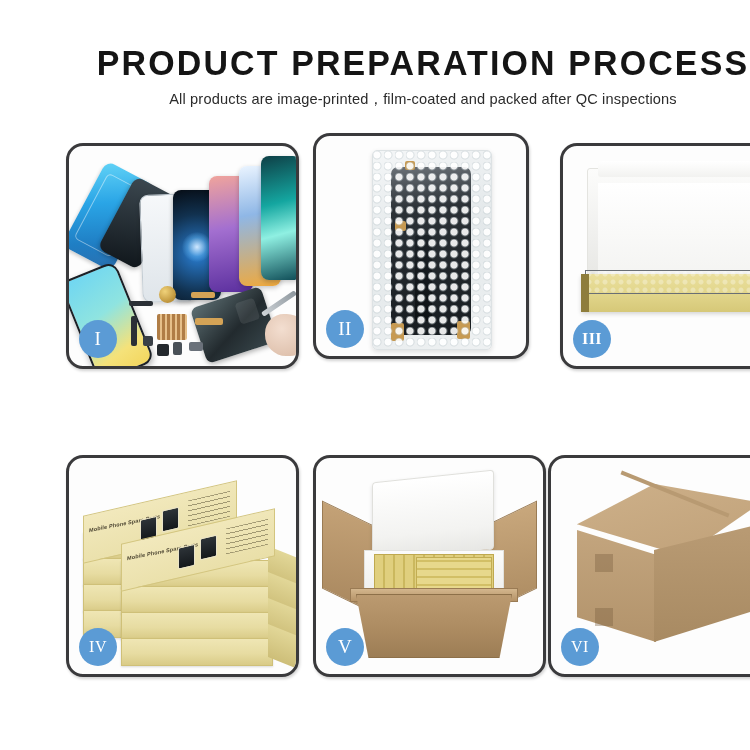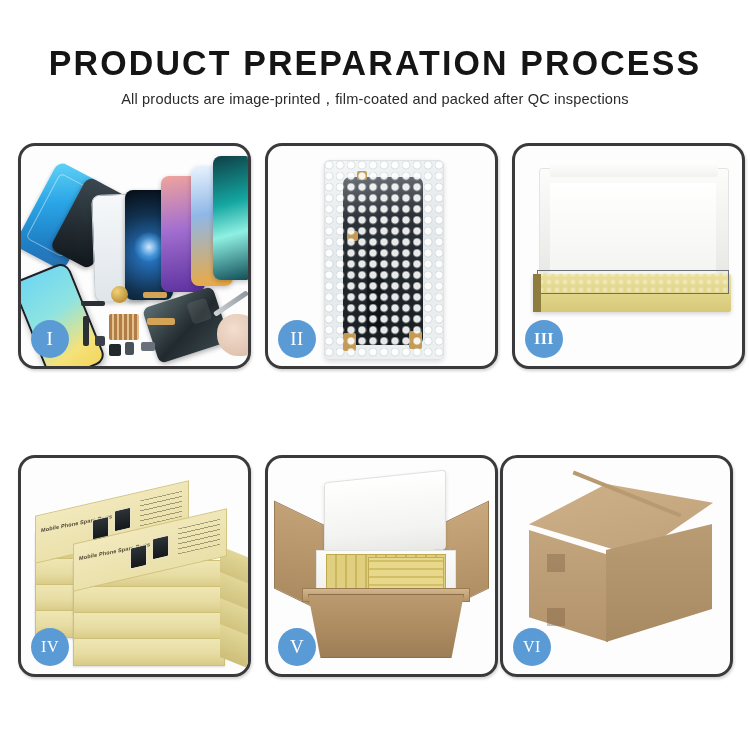--- a/index.html
+++ b/index.html
@@ -3,21 +3,21 @@
 <meta charset="utf-8">
 <style>
   html,body{margin:0;padding:0;}
   body{
     width:750px;height:750px;
     background:#ffffff;
     font-family:"Liberation Sans", sans-serif;
     overflow:hidden;
     position:relative;
   }
-  .page{position:absolute;inset:0;}
+  .page{position:absolute;inset:0;margin-left:48px;}
 
   
   .header{position:absolute;left:0;top:0;width:750px;text-align:center;}
   .title{
     margin:0;
     position:absolute;left:0;top:43px;width:750px;
     font-size:35px;line-height:40px;
     font-weight:700;
     letter-spacing:2.2px;
     color:#151515;
@@ -38,21 +38,21 @@
   .panel{
     position:absolute;
     border:3px solid #3a3a3c;
     border-radius:17px;
     background:#fdfdfd;
     box-sizing:border-box;
     overflow:hidden;
     box-shadow:1px 2px 3px rgba(0,0,0,.18);
   }
   .p1{left:18px;  top:143px; width:233px; height:226px;}
-  .p2{left:265px; top:143px; width:233px; height:226px;}
+  .p2{left:265px; top:133px; width:216px; height:226px;}
   .p3{left:512px; top:143px; width:233px; height:226px;font-weight:bold;}
   .p4{left:18px;  top:455px; width:233px; height:222px;}
   .p5{left:265px; top:455px; width:233px; height:222px;}
   .p6{left:500px; top:455px; width:233px; height:222px;}
 
   .stage{position:absolute;inset:0;}
 
   .badge{
     position:absolute;left:10px;bottom:8px;
     width:38px;height:38px;border-radius:50%;

